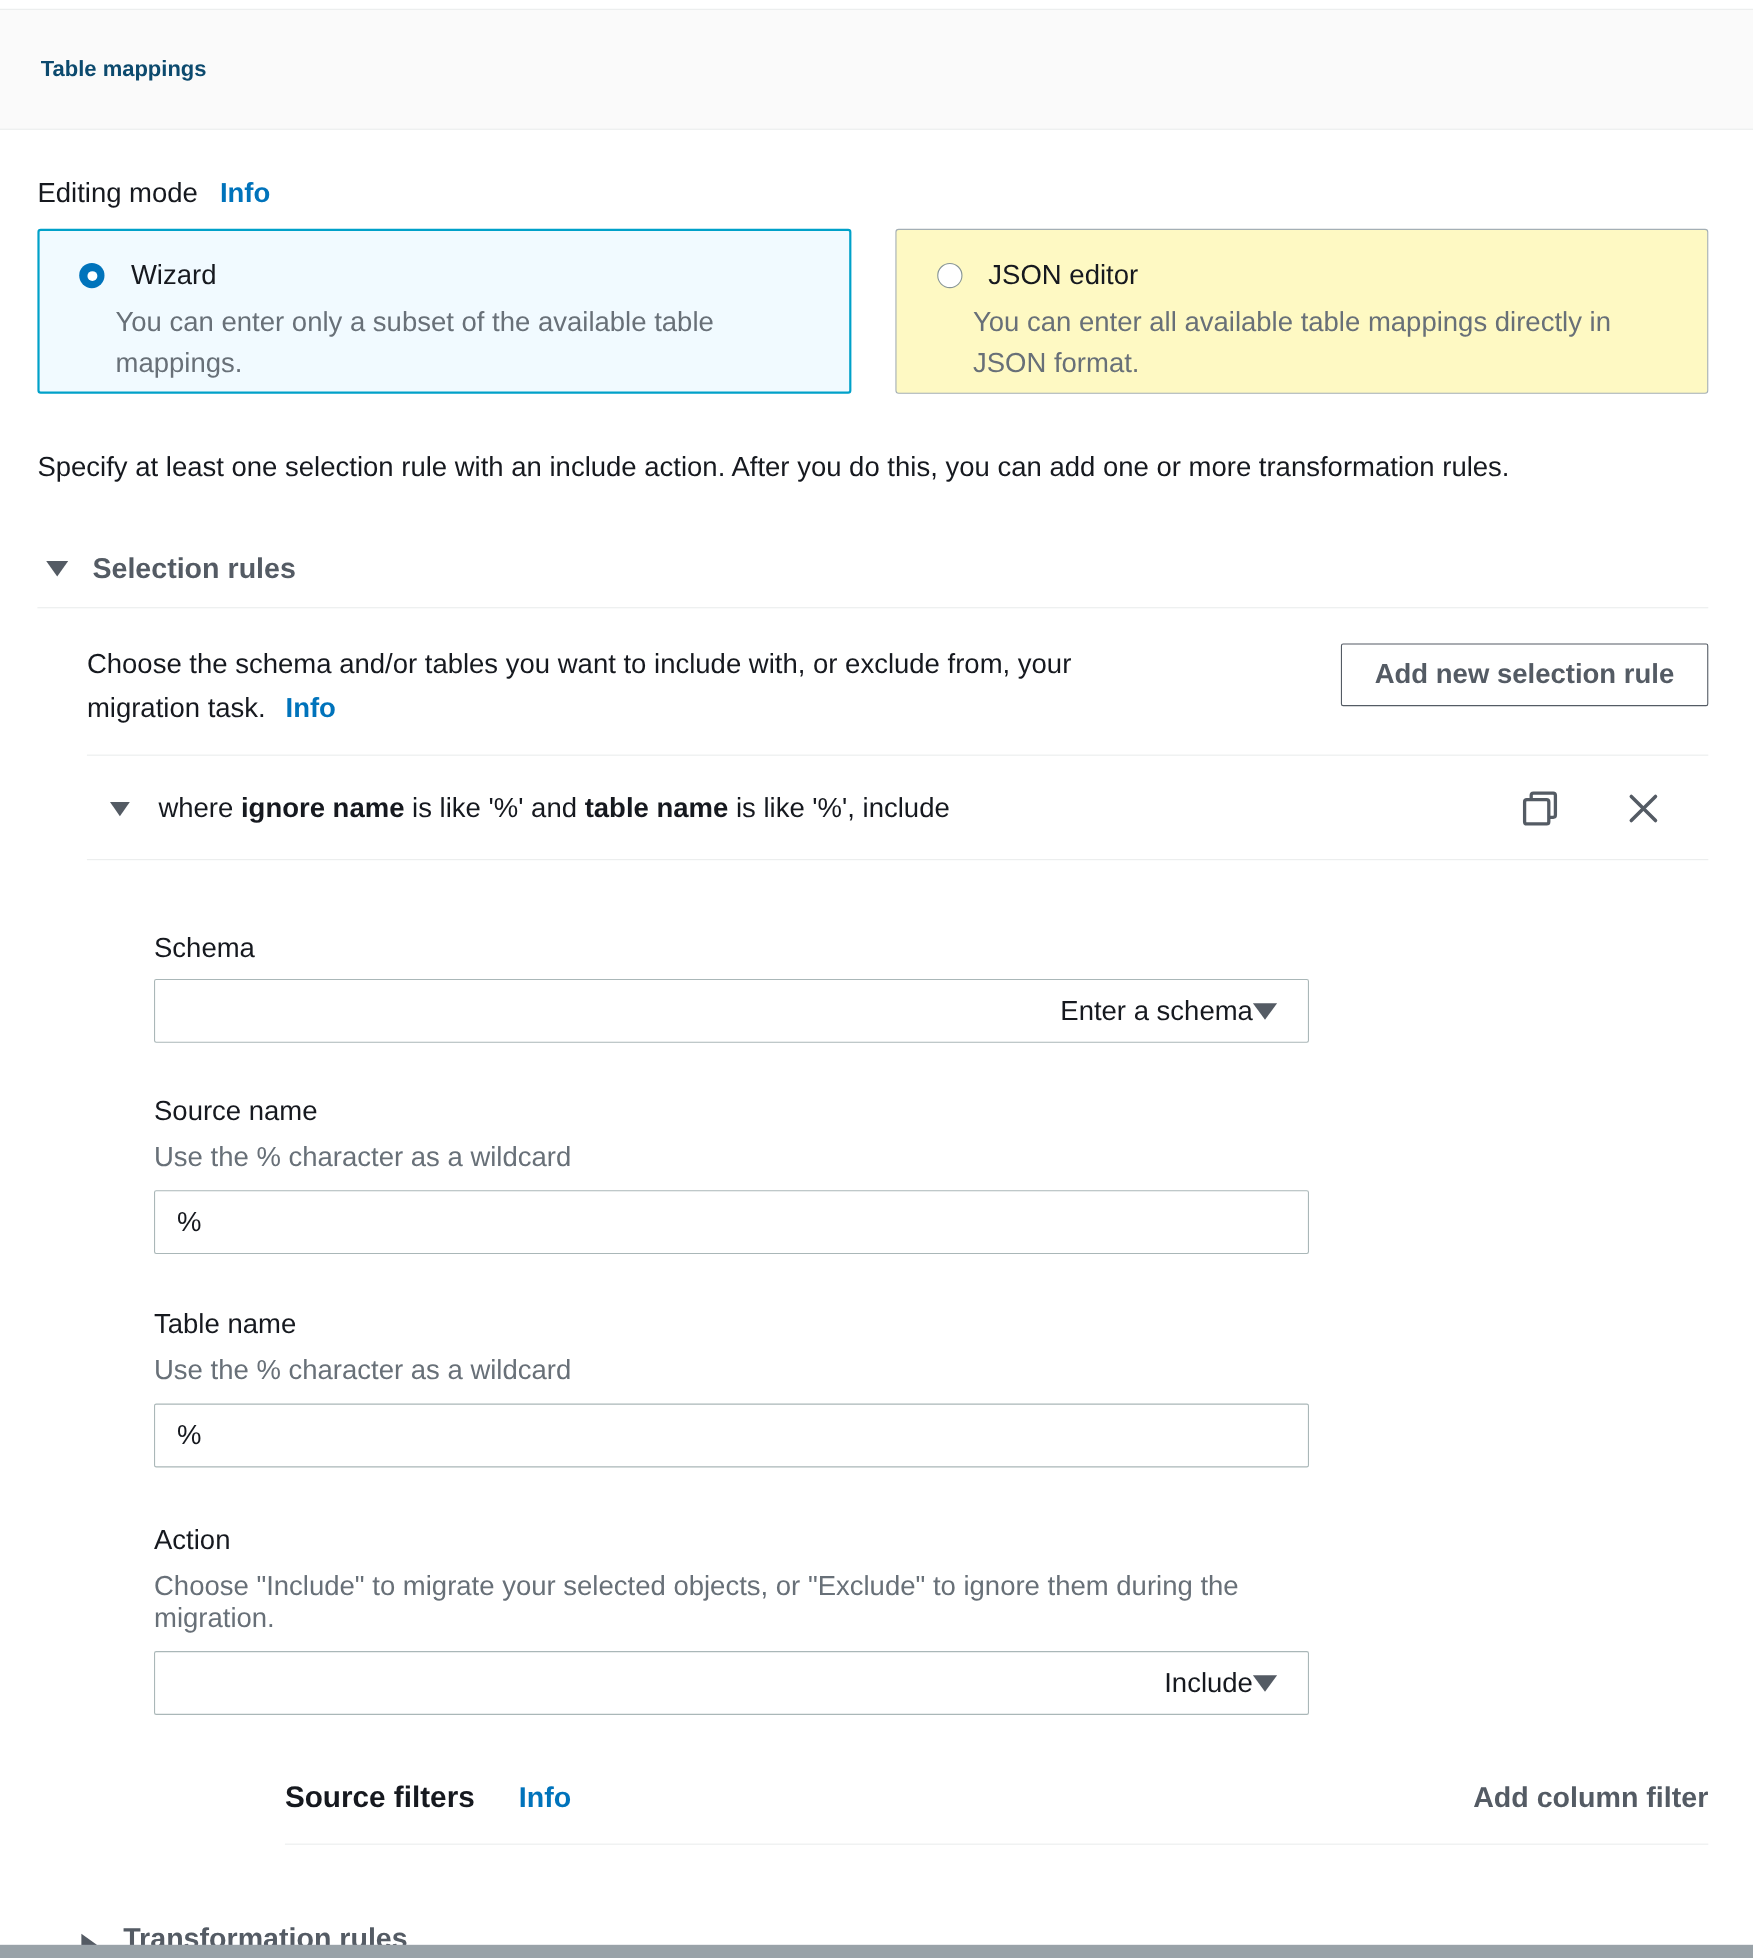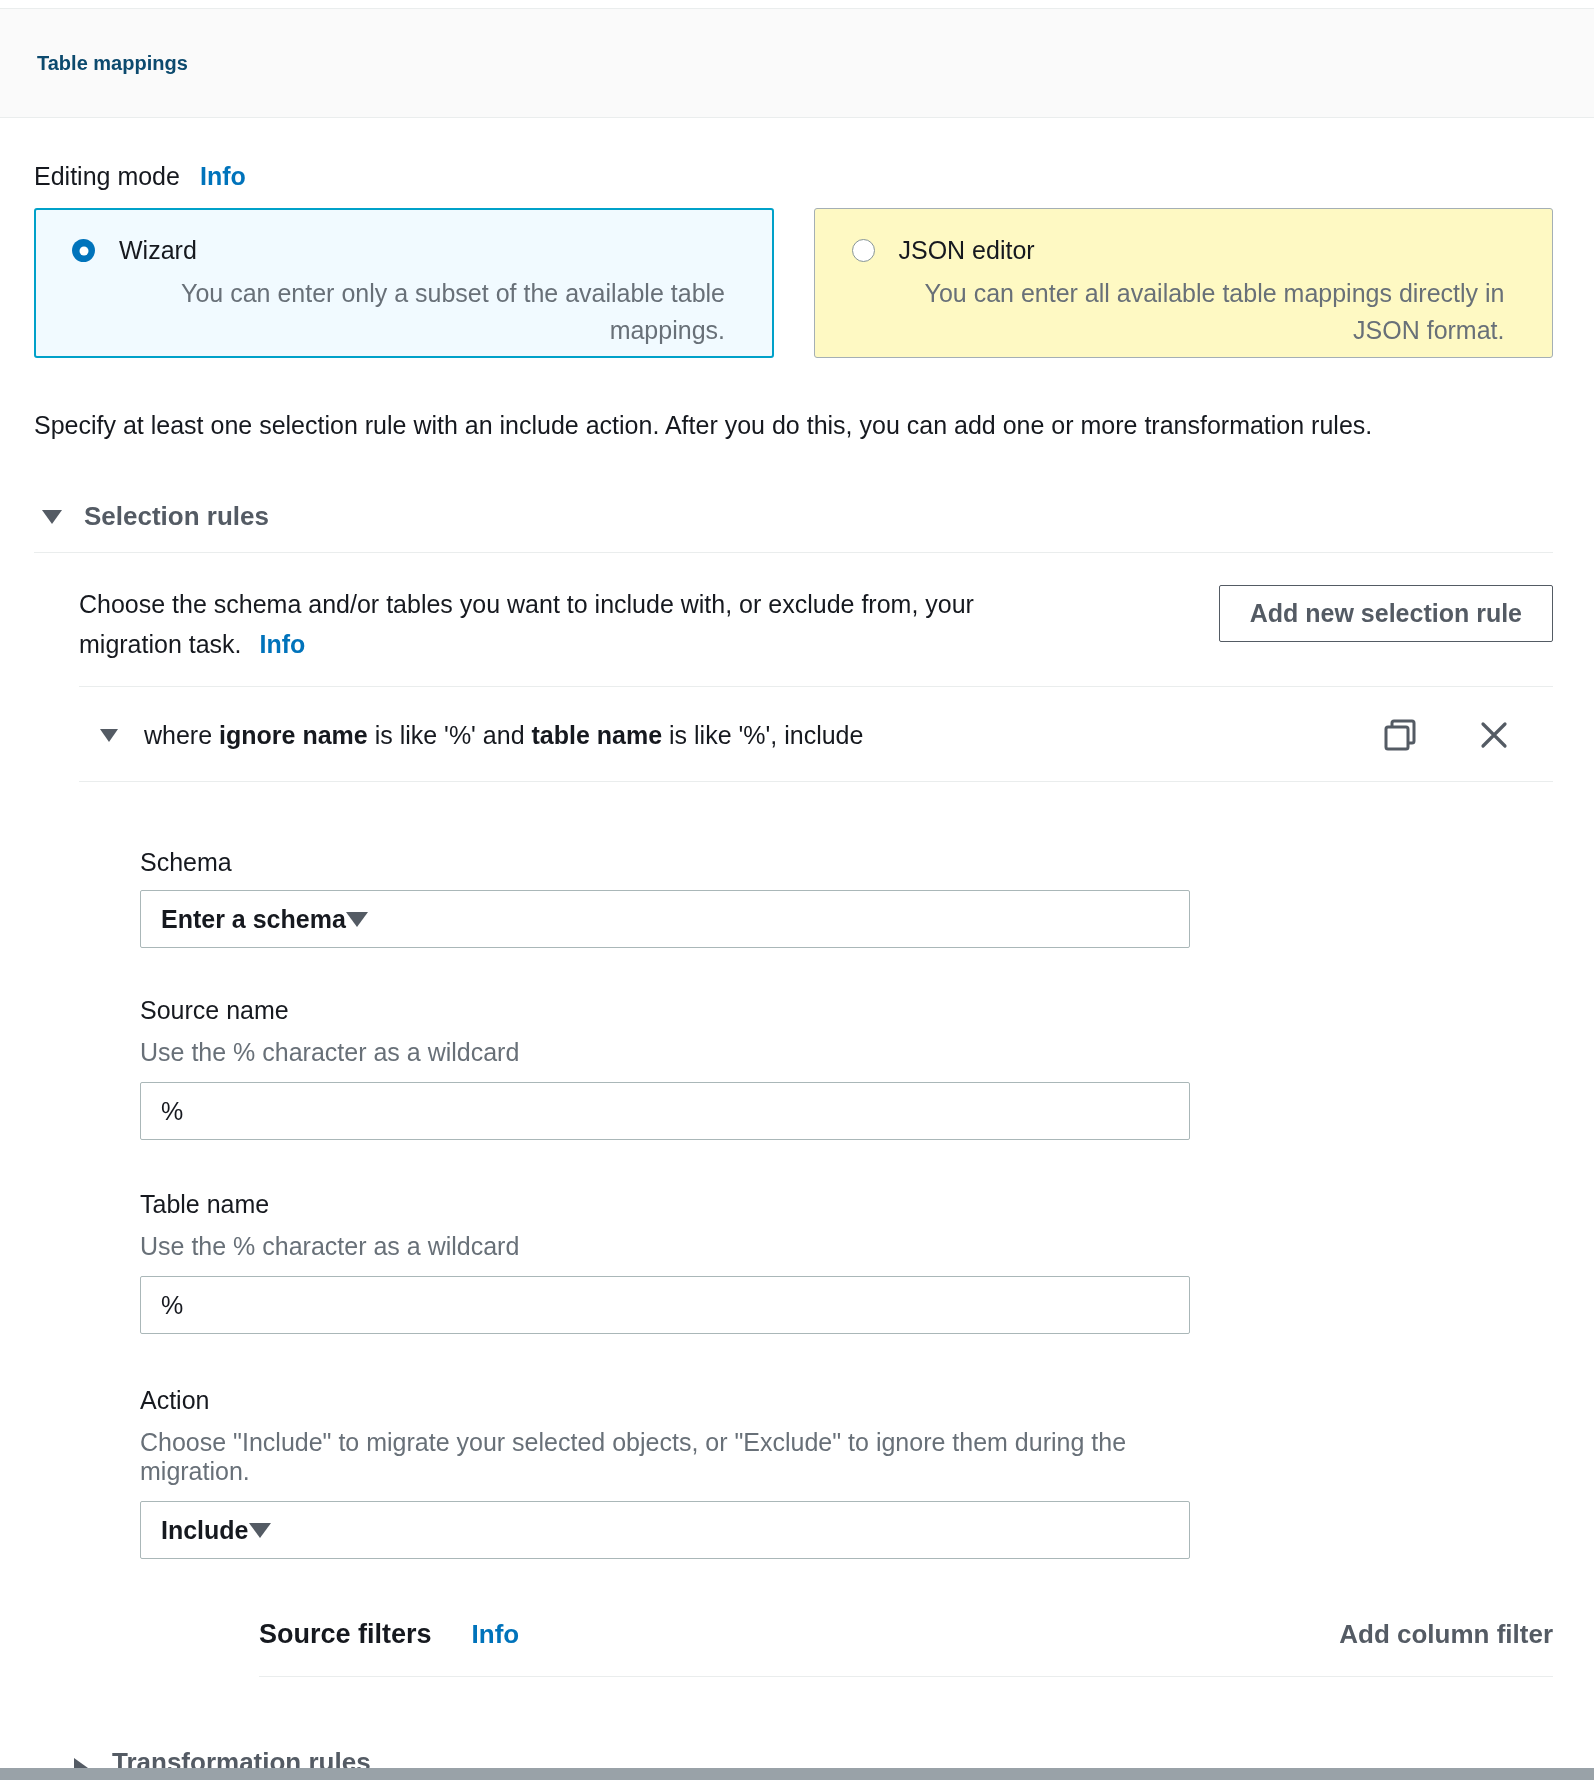--- a/index.html
+++ b/index.html
@@ -53,22 +53,22 @@
     flex: 0 0 auto; position: relative; cursor: pointer;
   }
   .radio-outer.checked { border: none; background: #0073bb; }
   .radio-outer.checked::after {
     content: ""; position: absolute; left: 50%; top: 50%;
     width: 9px; height: 9px; border-radius: 50%;
     background: #ffffff; transform: translate(-50%, -50%);
   }
   .mode-label { font-size: 25px; color: #16191f; }
   .mode-desc {
-    margin-top: 10px; margin-left: 63px; max-width: 590px;
-    color: #687078; line-height: 1.48; text-align: right;
+    margin-top: 10px; margin-left: 33px; max-width: 590px;
+    color: #687078; line-height: 1.48;
   }
 
   
   .intro { margin-top: 46px; max-width: 1495px; line-height: 1.72; color: #16191f; }
 
   
   .section-header {
     margin-top: 54px;
     display: flex; align-items: center; gap: 22px;
     padding-left: 8px; padding-bottom: 20px;
@@ -125,21 +125,21 @@
   .form-field { width: 1050px; }
   .f-label { color: #16191f; margin-bottom: 13px; }
   .f-hint { color: #687078; margin-bottom: 15px; }
   .select-box, .text-input {
     width: 1050px; height: 58px;
     border: 1px solid #aab7b8; border-radius: 2px; background: #ffffff;
     display: flex; align-items: center;
     padding: 0 28px 0 20px;
     font-size: 25px; color: #16191f; font-family: inherit;
   }
-  .select-box { justify-content: flex-start; cursor: pointer; font-weight: bold; }
+  .select-box { justify-content: flex-end; cursor: pointer; }
   .select-caret {
     width: 0; height: 0;
     border-left: 11px solid transparent; border-right: 11px solid transparent;
     border-top: 15px solid #545b64;
   }
   .gap48 { height: 48px; } .gap50 { height: 50px; } .gap52 { height: 52px; }
 
   
   .source-filters-row {
     margin-left: 225px; margin-top: 60px;

